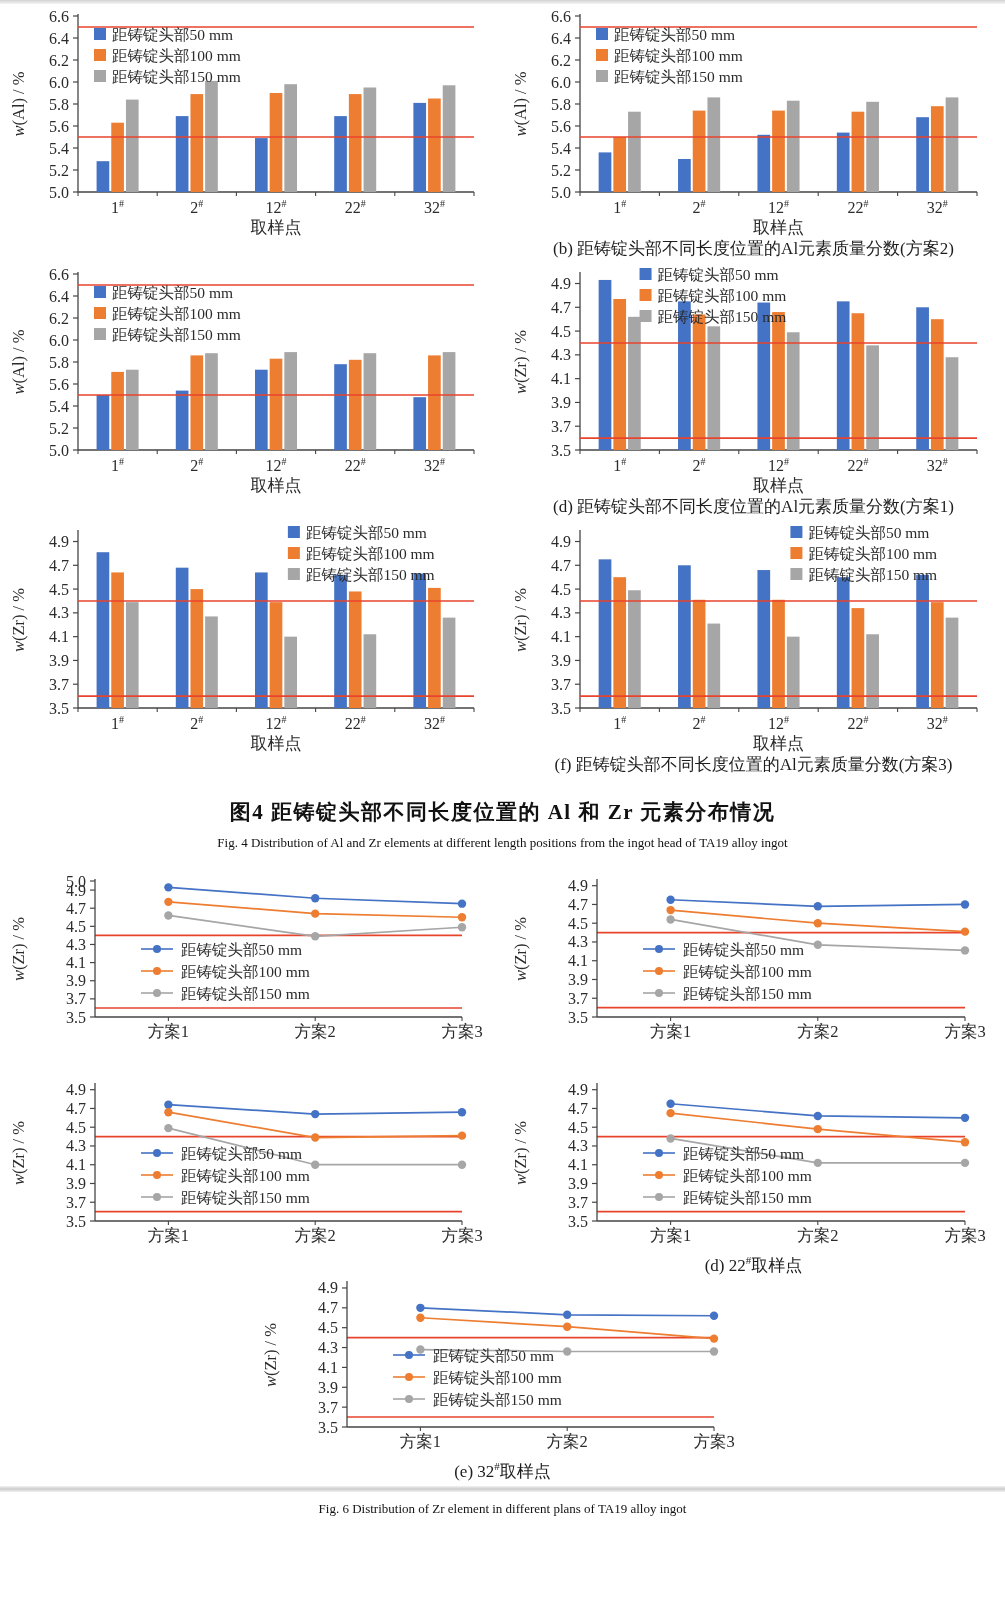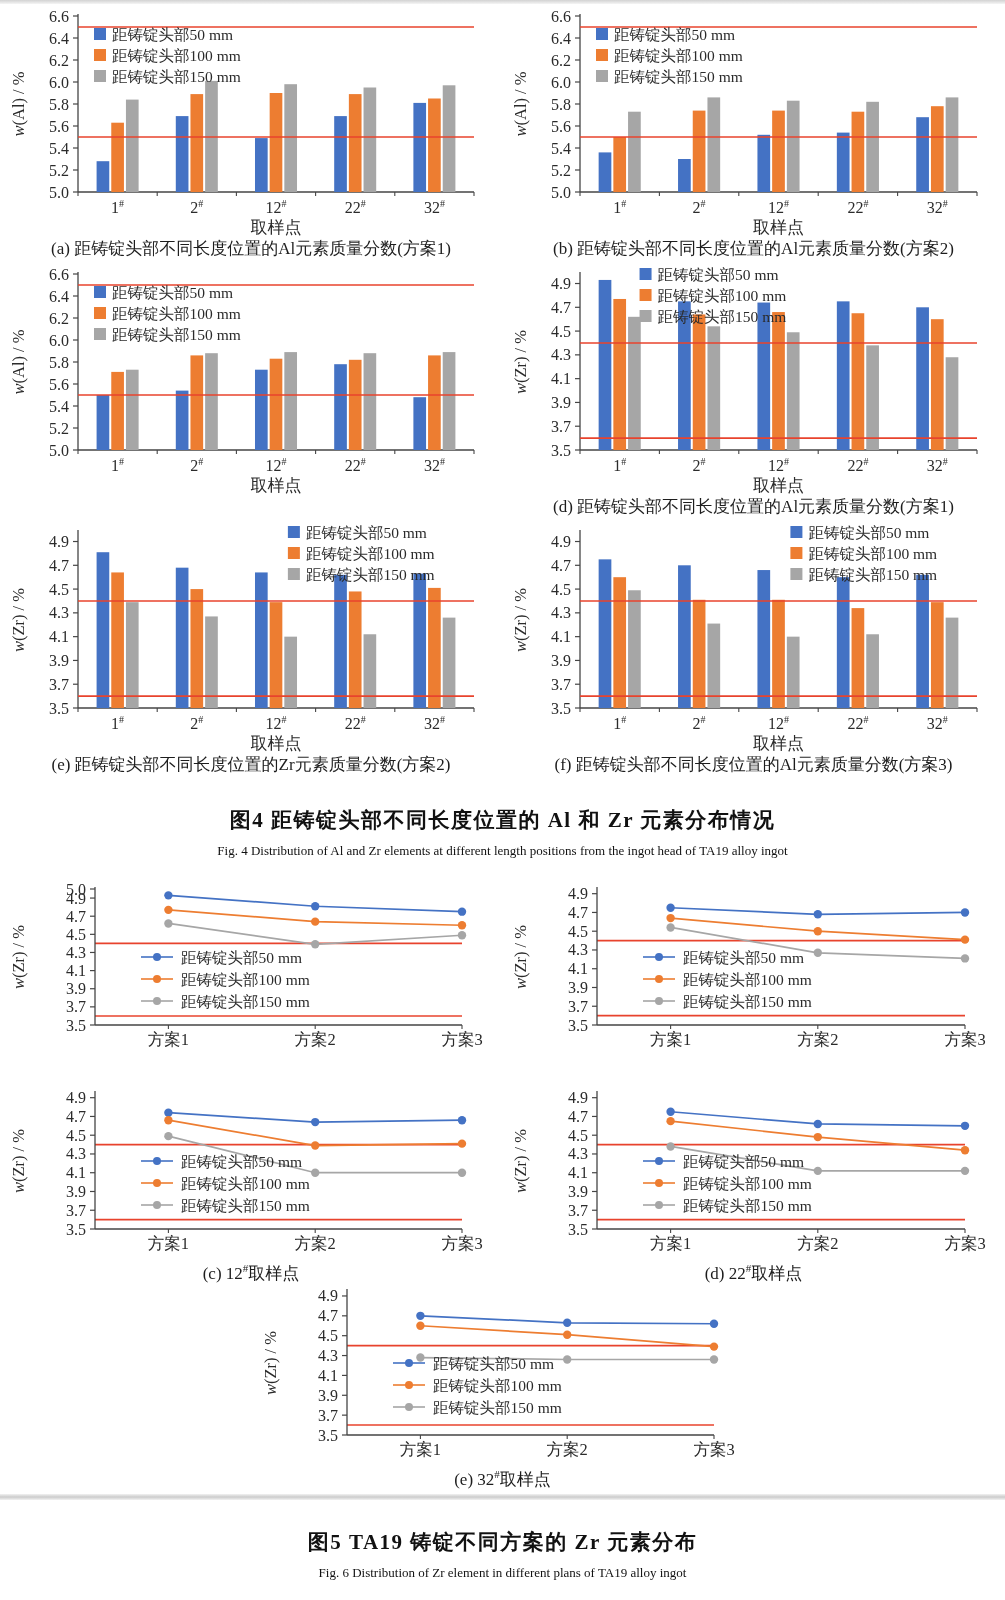--- a/index.html
+++ b/index.html
@@ -13,21 +13,21 @@
   .cell5{height:198px;display:flex;flex-direction:column;}
   .cell5e{height:207px;display:flex;flex-direction:column;width:502px;}
   .chart{width:100%;}
   .chart.f4{height:234px;}
   .chart.f5{height:172px;}
   .chart.f5e{height:180px;}
   .subcap{height:24px;line-height:22px;text-align:center;font-size:17px;color:#1d1d1d;
           white-space:nowrap;}
   .subcap sup{font-size:11px;}
   .fig5-center{display:flex;justify-content:center;}
-  .figcap-zh{text-align:center;font-weight:bold;font-size:21px;margin-top:28px;
+  .figcap-zh{text-align:center;font-weight:bold;font-size:21px;margin-top:20px;
              letter-spacing:1.5px;color:#111;}
   .figcap-en{text-align:center;font-size:13px;margin-top:9px;color:#111;}
   svg text{font-family:"Liberation Serif","DejaVu Serif",serif;}
 </style>
 </head>
 <body>
 
 <div class="page">
 
   <div class="scan-band"></div>
@@ -85,21 +85,20 @@
             <rect x="442.736" y="81.30000000000001" width="12.672" height="106.69999999999999" fill="#a6a6a6"></rect>
             <line x1="78" y1="133" x2="474" y2="133" stroke="#e8432d" stroke-width="1.6"></line>
             <line x1="78" y1="22.999999999999964" x2="474" y2="22.999999999999964" stroke="#e8432d" stroke-width="1.6"></line>
             <rect x="94" y="24" width="12" height="12" fill="#4472c4"></rect>
             <text x="112" y="35.5" font-size="15.5" text-anchor="start" fill="#2b2b2b">距铸锭头部50 mm</text>
             <rect x="94" y="45" width="12" height="12" fill="#ed7d31"></rect>
             <text x="112" y="56.5" font-size="15.5" text-anchor="start" fill="#2b2b2b">距铸锭头部100 mm</text>
             <rect x="94" y="66" width="12" height="12" fill="#a6a6a6"></rect>
             <text x="112" y="77.5" font-size="15.5" text-anchor="start" fill="#2b2b2b">距铸锭头部150 mm</text>
           </svg></div>
-      <div class="subcap">(a) 距铸锭头部不同长度位置的Al元素质量分数(方案1)</div>
     </div>
     <div class="cell">
       <div class="chart f4"><svg width="503" height="234" viewBox="0 0 503 234">
             <line x1="78" y1="10" x2="78" y2="188" stroke="#454545" stroke-width="1.3"></line>
             <line x1="78" y1="188" x2="475" y2="188" stroke="#454545" stroke-width="1.3"></line>
             <line x1="73" y1="188" x2="78" y2="188" stroke="#454545" stroke-width="1.2"></line>
             <text x="69" y="193.5" font-size="16" text-anchor="end" fill="#2b2b2b">5.0</text>
             <line x1="73" y1="165.99999999999997" x2="78" y2="165.99999999999997" stroke="#454545" stroke-width="1.2"></line>
             <text x="69" y="171.49999999999997" font-size="16" text-anchor="end" fill="#2b2b2b">5.2</text>
             <line x1="73" y1="143.99999999999994" x2="78" y2="143.99999999999994" stroke="#454545" stroke-width="1.2"></line>
@@ -324,21 +323,20 @@
             <rect x="442.736" y="97.62162162162167" width="12.672" height="90.37837837837833" fill="#a6a6a6"></rect>
             <line x1="78" y1="176.1081081081081" x2="474" y2="176.1081081081081" stroke="#e8432d" stroke-width="1.6"></line>
             <line x1="78" y1="80.97297297297297" x2="474" y2="80.97297297297297" stroke="#e8432d" stroke-width="1.6"></line>
             <rect x="287.88" y="6" width="12" height="12" fill="#4472c4"></rect>
             <text x="305.88" y="17.5" font-size="15.5" text-anchor="start" fill="#2b2b2b">距铸锭头部50 mm</text>
             <rect x="287.88" y="27" width="12" height="12" fill="#ed7d31"></rect>
             <text x="305.88" y="38.5" font-size="15.5" text-anchor="start" fill="#2b2b2b">距铸锭头部100 mm</text>
             <rect x="287.88" y="48" width="12" height="12" fill="#a6a6a6"></rect>
             <text x="305.88" y="59.5" font-size="15.5" text-anchor="start" fill="#2b2b2b">距铸锭头部150 mm</text>
           </svg></div>
-      <div class="subcap">(e) 距铸锭头部不同长度位置的Zr元素质量分数(方案2)</div>
     </div>
     <div class="cell">
       <div class="chart f4"><svg width="503" height="234" viewBox="0 0 503 234">
             <line x1="78" y1="10" x2="78" y2="188" stroke="#454545" stroke-width="1.3"></line>
             <line x1="78" y1="188" x2="475" y2="188" stroke="#454545" stroke-width="1.3"></line>
             <line x1="73" y1="188" x2="78" y2="188" stroke="#454545" stroke-width="1.2"></line>
             <text x="69" y="193.5" font-size="16" text-anchor="end" fill="#2b2b2b">3.5</text>
             <line x1="73" y1="164.2162162162162" x2="78" y2="164.2162162162162" stroke="#454545" stroke-width="1.2"></line>
             <text x="69" y="169.7162162162162" font-size="16" text-anchor="end" fill="#2b2b2b">3.7</text>
             <line x1="73" y1="140.43243243243245" x2="78" y2="140.43243243243245" stroke="#454545" stroke-width="1.2"></line>
@@ -548,21 +546,20 @@
             <line x1="141" y1="76" x2="173" y2="76" stroke="#4472c4" stroke-width="1.6"></line>
             <circle cx="157" cy="76" r="4" fill="#4472c4"></circle>
             <text x="181" y="81.5" font-size="15.5" text-anchor="start" fill="#2b2b2b">距铸锭头部50 mm</text>
             <line x1="141" y1="98" x2="173" y2="98" stroke="#ed7d31" stroke-width="1.6"></line>
             <circle cx="157" cy="98" r="4" fill="#ed7d31"></circle>
             <text x="181" y="103.5" font-size="15.5" text-anchor="start" fill="#2b2b2b">距铸锭头部100 mm</text>
             <line x1="141" y1="120" x2="173" y2="120" stroke="#a6a6a6" stroke-width="1.6"></line>
             <circle cx="157" cy="120" r="4" fill="#a6a6a6"></circle>
             <text x="181" y="125.5" font-size="15.5" text-anchor="start" fill="#2b2b2b">距铸锭头部150 mm</text>
           </svg></div>
-      <div class="subcap">(c) 12<sup>#</sup>取样点</div>
     </div>
     <div class="cell5">
       <div class="chart f5"><svg width="503" height="172" viewBox="0 0 503 172">
             <line x1="95" y1="134.6206896551724" x2="463" y2="134.6206896551724" stroke="#e8432d" stroke-width="1.6"></line>
             <line x1="95" y1="59.5862068965517" x2="463" y2="59.5862068965517" stroke="#e8432d" stroke-width="1.6"></line>
             <line x1="95" y1="6" x2="95" y2="144" stroke="#454545" stroke-width="1.3"></line>
             <line x1="95" y1="144" x2="463" y2="144" stroke="#454545" stroke-width="1.3"></line>
             <line x1="90" y1="144" x2="95" y2="144" stroke="#454545" stroke-width="1.2"></line>
             <text x="86" y="149.5" font-size="16" text-anchor="end" fill="#2b2b2b">3.5</text>
             <line x1="90" y1="125.24137931034483" x2="95" y2="125.24137931034483" stroke="#454545" stroke-width="1.2"></line>
@@ -663,16 +660,15 @@
             <line x1="141" y1="124" x2="173" y2="124" stroke="#a6a6a6" stroke-width="1.6"></line>
             <circle cx="157" cy="124" r="4" fill="#a6a6a6"></circle>
             <text x="181" y="129.5" font-size="15.5" text-anchor="start" fill="#2b2b2b">距铸锭头部150 mm</text>
           </svg></div>
       <div class="subcap">(e) 32<sup>#</sup>取样点</div>
     </div>
   </div>
 
   <div class="scan-band mid"></div>
 
-  <div class="figcap-zh">图5  TA19 铸锭不同方案的 Zr 元素分布</div>
   <div class="figcap-en">Fig. 6  Distribution of Zr element in different plans of TA19 alloy ingot</div>
 
 </div>
 
 </body></html>

